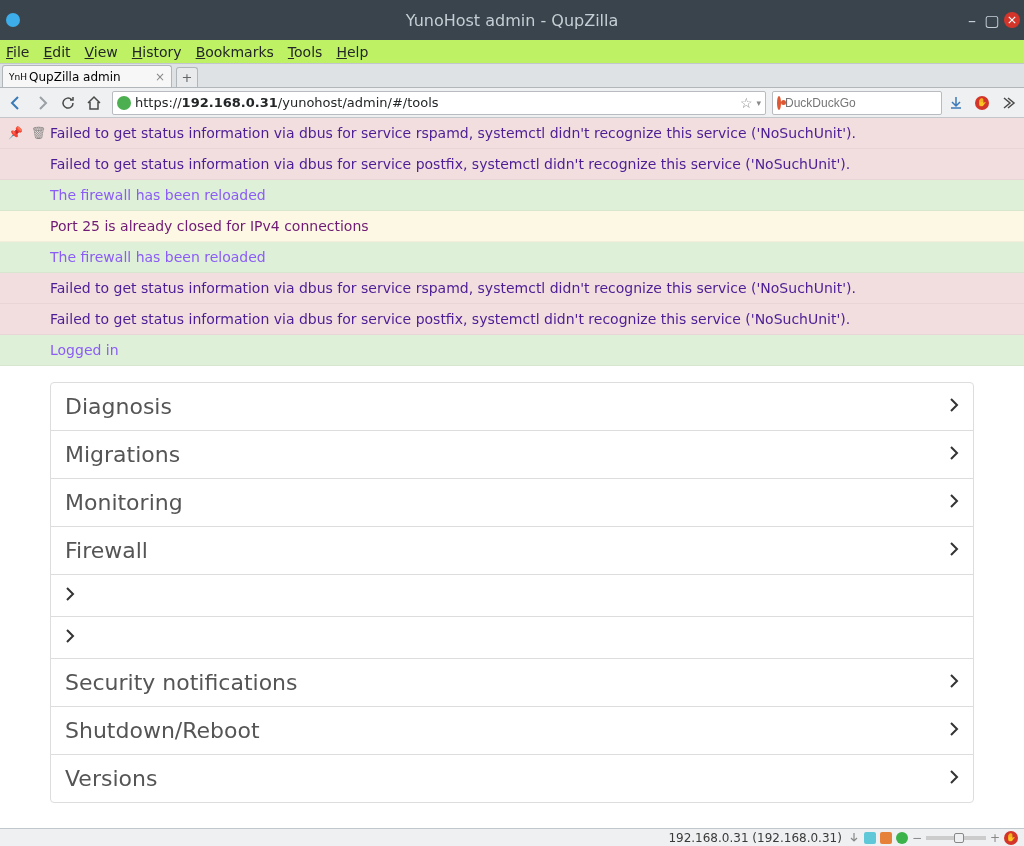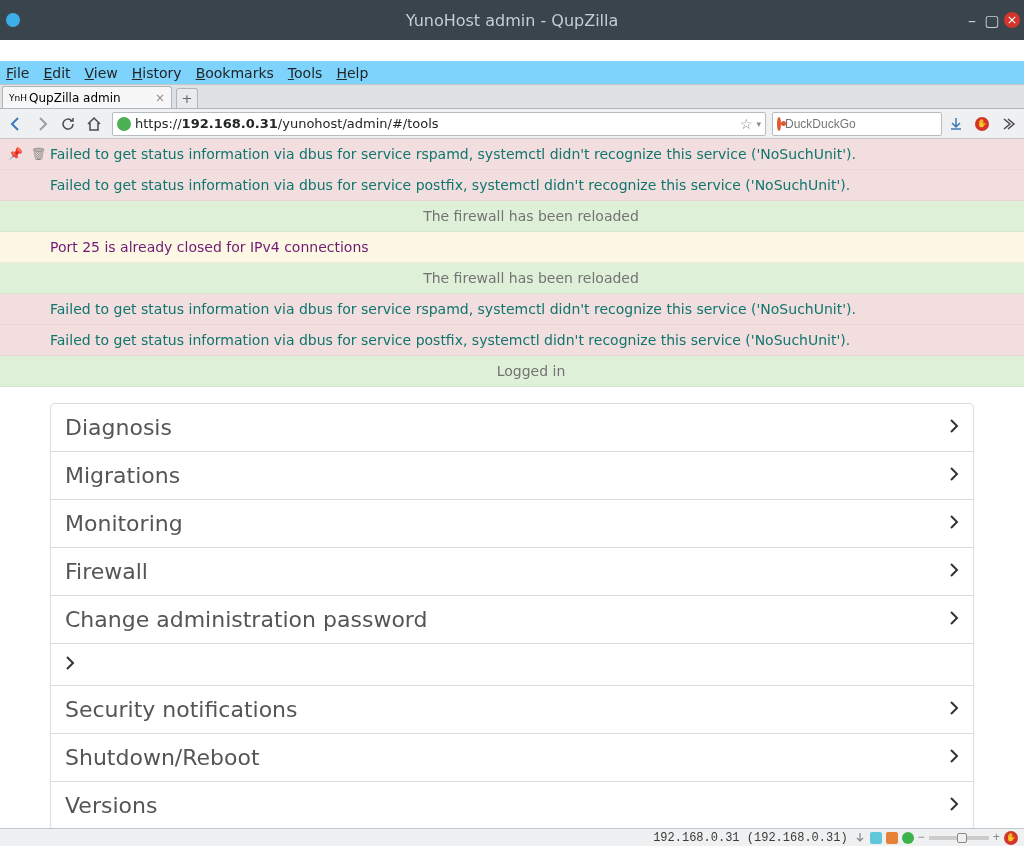--- a/index.html
+++ b/index.html
@@ -7,21 +7,21 @@
 
 
 .titlebar { background: #3a444c; color: #c5ced4; height: 40px; display: flex; align-items: center; position: relative; font-size: 16px; }
 .titlebar-icon { width: 14px; height: 14px; margin: 0 6px; background: #3daee9; border-radius: 50%; }
 .titlebar-title { position: absolute; left: 50%; transform: translateX(-50%); }
 .titlebar-buttons { position: absolute; right: 4px; display: flex; gap: 4px; align-items: center;}
 .winbtn { width: 16px; height: 16px; display: flex; align-items: center; justify-content: center; color: #c5ced4;}
 .winbtn.close { background: #d3352b; border-radius: 50%; }
 
 
-.menubar { background: #7dd3fc; height: 24px; display: flex; align-items: center; padding: 0 6px; gap: 14px; border-bottom: 1px solid #c2c7cb; font-size: 14px; color: #232627; margin-top: 21px;}
+.menubar { background: #bef264; height: 24px; display: flex; align-items: center; padding: 0 6px; gap: 14px; border-bottom: 1px solid #c2c7cb; font-size: 14px; color: #232627;}
 .menuitem { cursor: default; }
 .menuitem::first-letter { text-decoration: underline; }
 
 
 .tabbar { background: #dfe2e4; height: 24px; display: flex; align-items: flex-end; padding-left: 2px; border-bottom: 1px solid #b0b6ba;}
 .tab { background: #f7f7f7; height: 22px; display: flex; align-items: center; padding: 0 6px; gap: 6px; font-size: 12px; border: 1px solid #b0b6ba; border-bottom: none; border-radius: 3px 3px 0 0; min-width: 170px; position: relative;}
 .tab-favicon { width: 14px; height: 10px; font-size: 9px; font-weight: normal; color:#000;}
 .tab-close { font-size: 12px; color: #888; margin-left: auto;}
 .newtab { width: 22px; height: 20px; display:flex; align-items:center; justify-content:center; color: #666; border: 1px solid #b0b6ba; margin-left:4px; border-bottom:none; border-radius:3px 3px 0 0; background:#e8eaec;}
 
@@ -43,34 +43,34 @@
 
 
 .page { flex: 1; background: #fff; overflow-y: auto; position: relative; }
 .page-inner { min-height: 100%; }
 
 
 .flash-header { position:absolute; left:8px; top:8px; display:flex; gap:8px; color:#888; z-index:2;}
 .flash-header span { font-size:12px;}
 
 .msg { padding: 7px 12px 7px 50px; font-size: 14px; border-bottom: 1px solid rgba(0,0,0,0.04);}
-.msg.error { background: #f2dede; color: #0f766e; }
-.msg.success { background: #dff0d8; color: #737373; text-align: center; }
+.msg.error { background: #f2dede; color: #4c1d95; }
+.msg.success { background: #dff0d8; color: #8b5cf6; }
 .msg.warning { background: #fcf8e3; color: #701a75; }
 
 .tools-list { padding: 16px 50px 20px 50px; }
 .tool-item { display: flex; align-items: center; justify-content: space-between; padding: 11px 14px; border: 1px solid #ddd; margin-top: -1px; background: #fff; cursor: pointer;}
 .tool-item:first-child { border-top-left-radius: 4px; border-top-right-radius: 4px; margin-top: 0;}
 .tool-item:last-child { border-bottom-left-radius: 4px; border-bottom-right-radius: 4px;}
 .tool-label { font-size: 22px; color: #555; font-weight: 400;}
 .chevron { color: #333; }
 .chevron svg { width: 10px; height: 16px; }
 
 
-.statusbar { height: 18px; background: #eff0f1; border-top: 1px solid #c2c7cb; display:flex; align-items:center; justify-content: flex-end; padding: 0 6px; gap: 6px; font-size: 12px; color: #3a3a3a; font-family: Liberation Mono, monospace;}
+.statusbar { height: 18px; background: #eff0f1; border-top: 1px solid #c2c7cb; display:flex; align-items:center; justify-content: flex-end; padding: 0 6px; gap: 6px; font-size: 12px; color: #3a3a3a;}
 .status-icons { display:flex; gap:4px; align-items:center;}
 .sicon { width: 12px; height: 12px; border-radius:2px;}
 .zoom { width: 60px; height:4px; background:#ccc; position:relative;}
 .zoom::after { content:""; position:absolute; width:8px; height:8px; background:#eff0f1; border:1px solid #888; border-radius:2px; left:28px; top:-3px;}
 .adblock { width:14px; height:14px; background:#d3352b; border-radius:50%; display:flex; align-items:center; justify-content:center; color:#fff; font-size:8px;}
 </style>
 </head>
 <body>
 
 <div class="titlebar">
@@ -195,21 +195,20 @@
               <path d="M2 2 L8 8 L2 14" fill="none" stroke="#333" stroke-width="2"></path>
             </svg></span>
         </div>
         <div class="tool-item">
           <span class="tool-label">Firewall</span>
           <span class="chevron"><svg viewBox="0 0 10 16">
               <path d="M2 2 L8 8 L2 14" fill="none" stroke="#333" stroke-width="2"></path>
             </svg></span>
         </div>
         <div class="tool-item">
-          <span class="tool-label">Change administration password</span>
           <span class="chevron"><svg viewBox="0 0 10 16">
               <path d="M2 2 L8 8 L2 14" fill="none" stroke="#333" stroke-width="2"></path>
             </svg></span>
         </div>
         <div class="tool-item">
           <span class="chevron"><svg viewBox="0 0 10 16">
               <path d="M2 2 L8 8 L2 14" fill="none" stroke="#333" stroke-width="2"></path>
             </svg></span>
         </div>
         <div class="tool-item">

